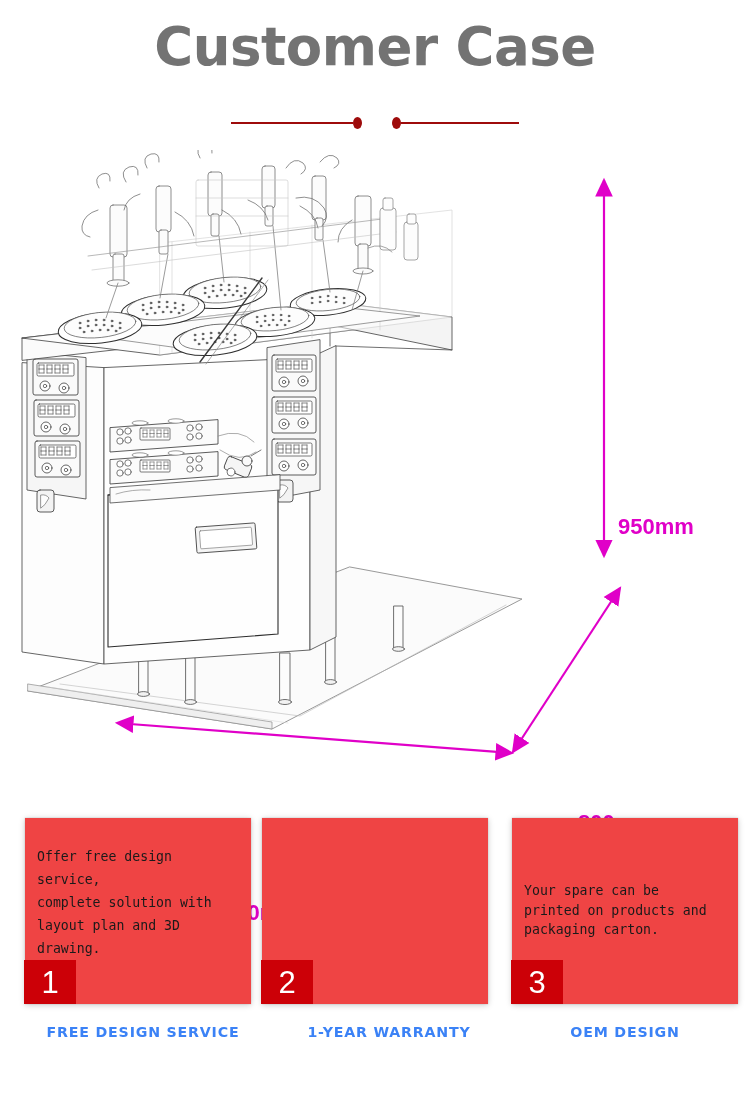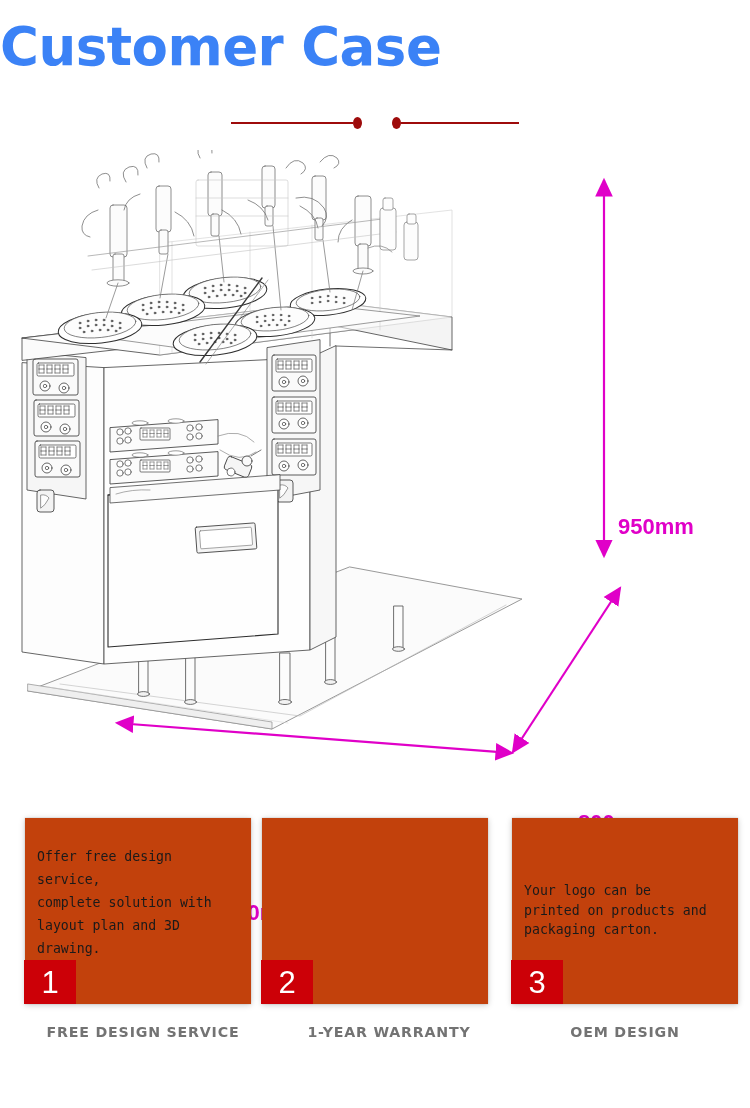--- a/index.html
+++ b/index.html
@@ -8,26 +8,27 @@
     background: #ffffff;
     font-family: "Liberation Sans", sans-serif;
     overflow: hidden;
   }
   .page { position: relative; width: 750px; height: 1108px; background:#fff; }
 
   
   .header { position: absolute; left: 0; top: 0; width: 750px; height: 150px; }
   .page-title {
     position: absolute; left: 0; top: 16px; width: 750px;
+    text-align: center;
     font-family: "DejaVu Sans", sans-serif;
     font-weight: 700;
     font-size: 53px;
     line-height: 62px;
     letter-spacing: -0.5px;
-    color: #3b82f6;
+    color: #737373;
   }
   .subtitle-row {
     position: absolute; left: 0; top: 108px; width: 750px; height: 30px;
     display: flex; align-items: center; justify-content: center;
   }
   .sub-line { height: 2px; background: #9e0b0b; }
   .sub-line.left  { width: 122px; }
   .sub-line.right { width: 118px; }
   .sub-dot {
     width: 9px; height: 12px; border-radius: 50%;
@@ -61,21 +62,21 @@
   
   .cards { position: absolute; left: 0; top: 800px; width: 750px; height: 308px; }
   .card-wrap { position: absolute; top: 18px; width: 226px; }
   .card-wrap.c1 { left: 25px; }
   .card-wrap.c2 { left: 262px; }
   .card-wrap.c3 { left: 512px; }
 
   .card-box {
     position: relative;
     width: 226px; height: 186px;
-    background: #c2410c;
+    background: #ef4444;
     box-shadow: 0 1px 6px rgba(0,0,0,0.22), 0 0 1px rgba(0,0,0,0.25);
   }
   .card-text {
     position: absolute;
     left: 12px; right: 8px;
     font-family: "DejaVu Sans Mono", monospace;
     font-size: 13.2px;
     line-height: 21px;
     color: #1a1a1a;
     white-space: pre-line;
@@ -98,21 +99,21 @@
   }
   .card-caption {
     position: absolute;
     top: 206px;
     width: 226px;
     text-align: center;
     font-family: "DejaVu Sans", sans-serif;
     font-weight: 700;
     font-size: 14.2px;
     letter-spacing: 0.8px;
-    color: #737373;
+    color: #3b82f6;
     white-space: nowrap;
   }
   .card-wrap.c1 .card-caption { left: 5px; }
   .card-wrap.c2 .card-caption { left: 14px; }
   .card-wrap.c3 .card-caption { left: 0px; }
 </style>
 </head>
 <body>
 
 <div class="page">
@@ -585,21 +586,21 @@
 
     <div class="card-wrap c2">
       <div class="card-box">
         <div class="badge">2</div>
       </div>
       <div class="card-caption">1-YEAR WARRANTY</div>
     </div>
 
     <div class="card-wrap c3">
       <div class="card-box">
-        <div class="card-text">Your logo can be
+        <div class="card-text">Your spare can be
 printed on products and
 packaging carton.</div>
         <div class="badge">3</div>
       </div>
       <div class="card-caption">OEM DESIGN</div>
     </div>
 
   </div>
 
 </div>

